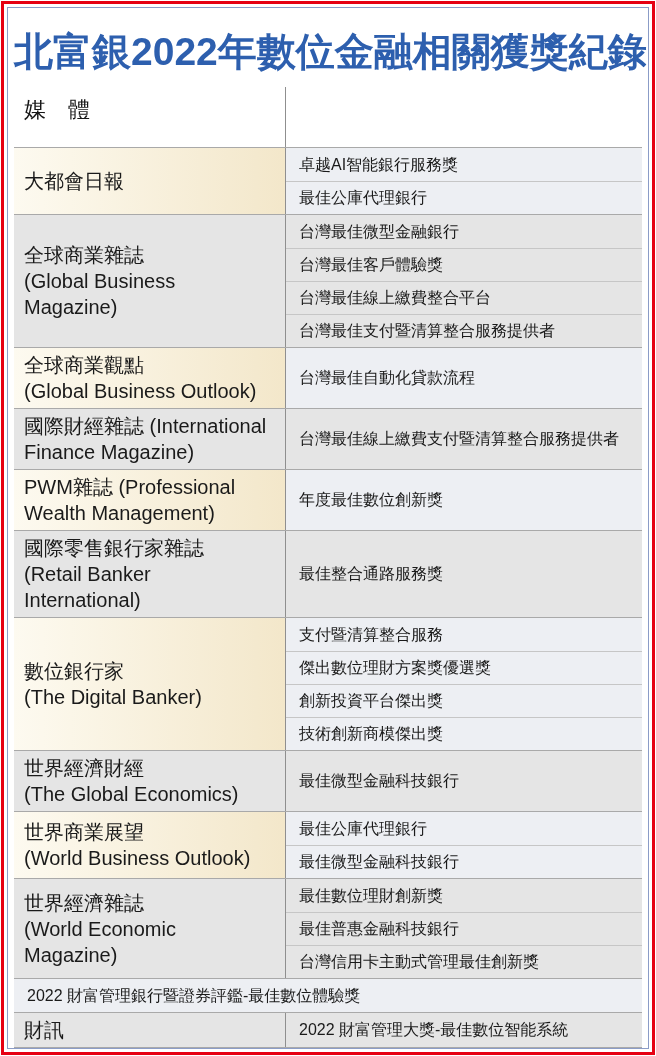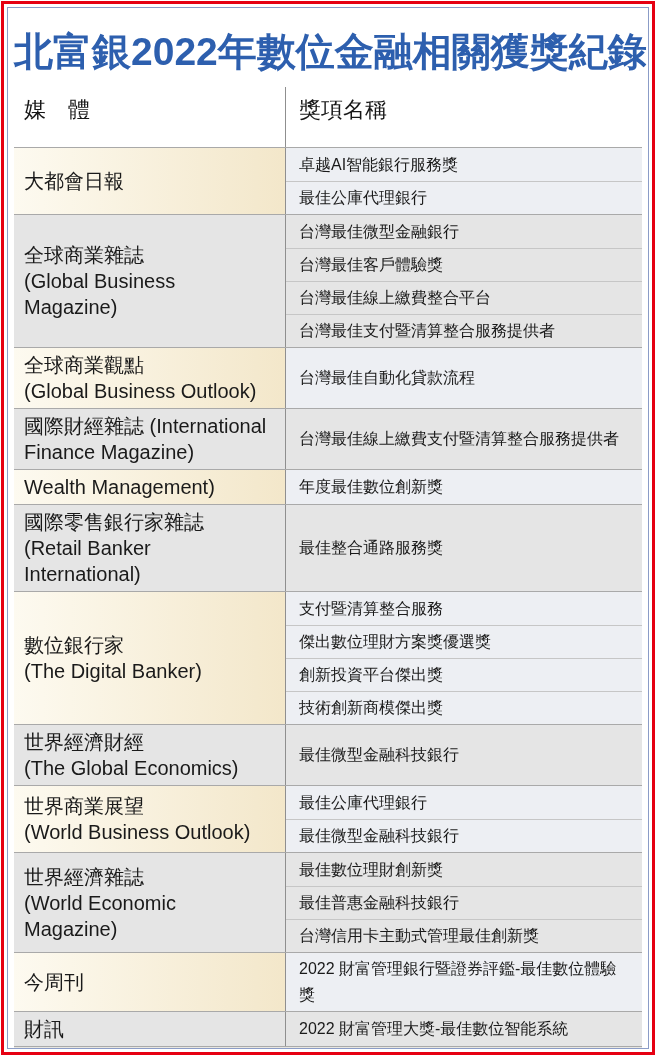--- a/index.html
+++ b/index.html
@@ -60,21 +60,20 @@
 <body>
 
 <div class="red-frame">
   <div class="blue-frame">
 
     <div class="page-title">北富銀2022年數位金融相關獲獎紀錄</div>
     <div class="gold-rule"></div>
 
     <div class="thead">
       <div class="th media-h">媒　體</div>
-      <div class="th award-h">獎項名稱</div>
     </div>
 
     <div class="tbody" id="table-body">
         <div class="group odd">
           <div class="media-cell">
             <span class="media-line">大都會日報</span>
           </div>
           <div class="awards">
             <div class="award-row">
               <span>卓越AI智能銀行服務獎</span>
@@ -121,20 +120,21 @@
             <span class="media-line">Finance Magazine)</span>
           </div>
           <div class="awards">
             <div class="award-row">
               <span>台灣最佳線上繳費支付暨清算整合服務提供者</span>
             </div>
           </div>
         </div>
         <div class="group odd">
           <div class="media-cell">
+            <span class="media-line">PWM雜誌  (Professional</span>
             <span class="media-line">Wealth Management)</span>
           </div>
           <div class="awards">
             <div class="award-row">
               <span>年度最佳數位創新獎</span>
             </div>
           </div>
         </div>
         <div class="group even">
           <div class="media-cell">
@@ -203,23 +203,20 @@
             </div>
             <div class="award-row">
               <span>最佳普惠金融科技銀行</span>
             </div>
             <div class="award-row">
               <span>台灣信用卡主動式管理最佳創新獎</span>
             </div>
           </div>
         </div>
         <div class="group odd">
-          <div class="media-cell">
-            <span class="media-line">今周刊</span>
-          </div>
           <div class="awards">
             <div class="award-row">
               <span>2022 財富管理銀行暨證券評鑑-最佳數位體驗獎</span>
             </div>
           </div>
         </div>
         <div class="group even">
           <div class="media-cell">
             <span class="media-line">財訊</span>
           </div>

